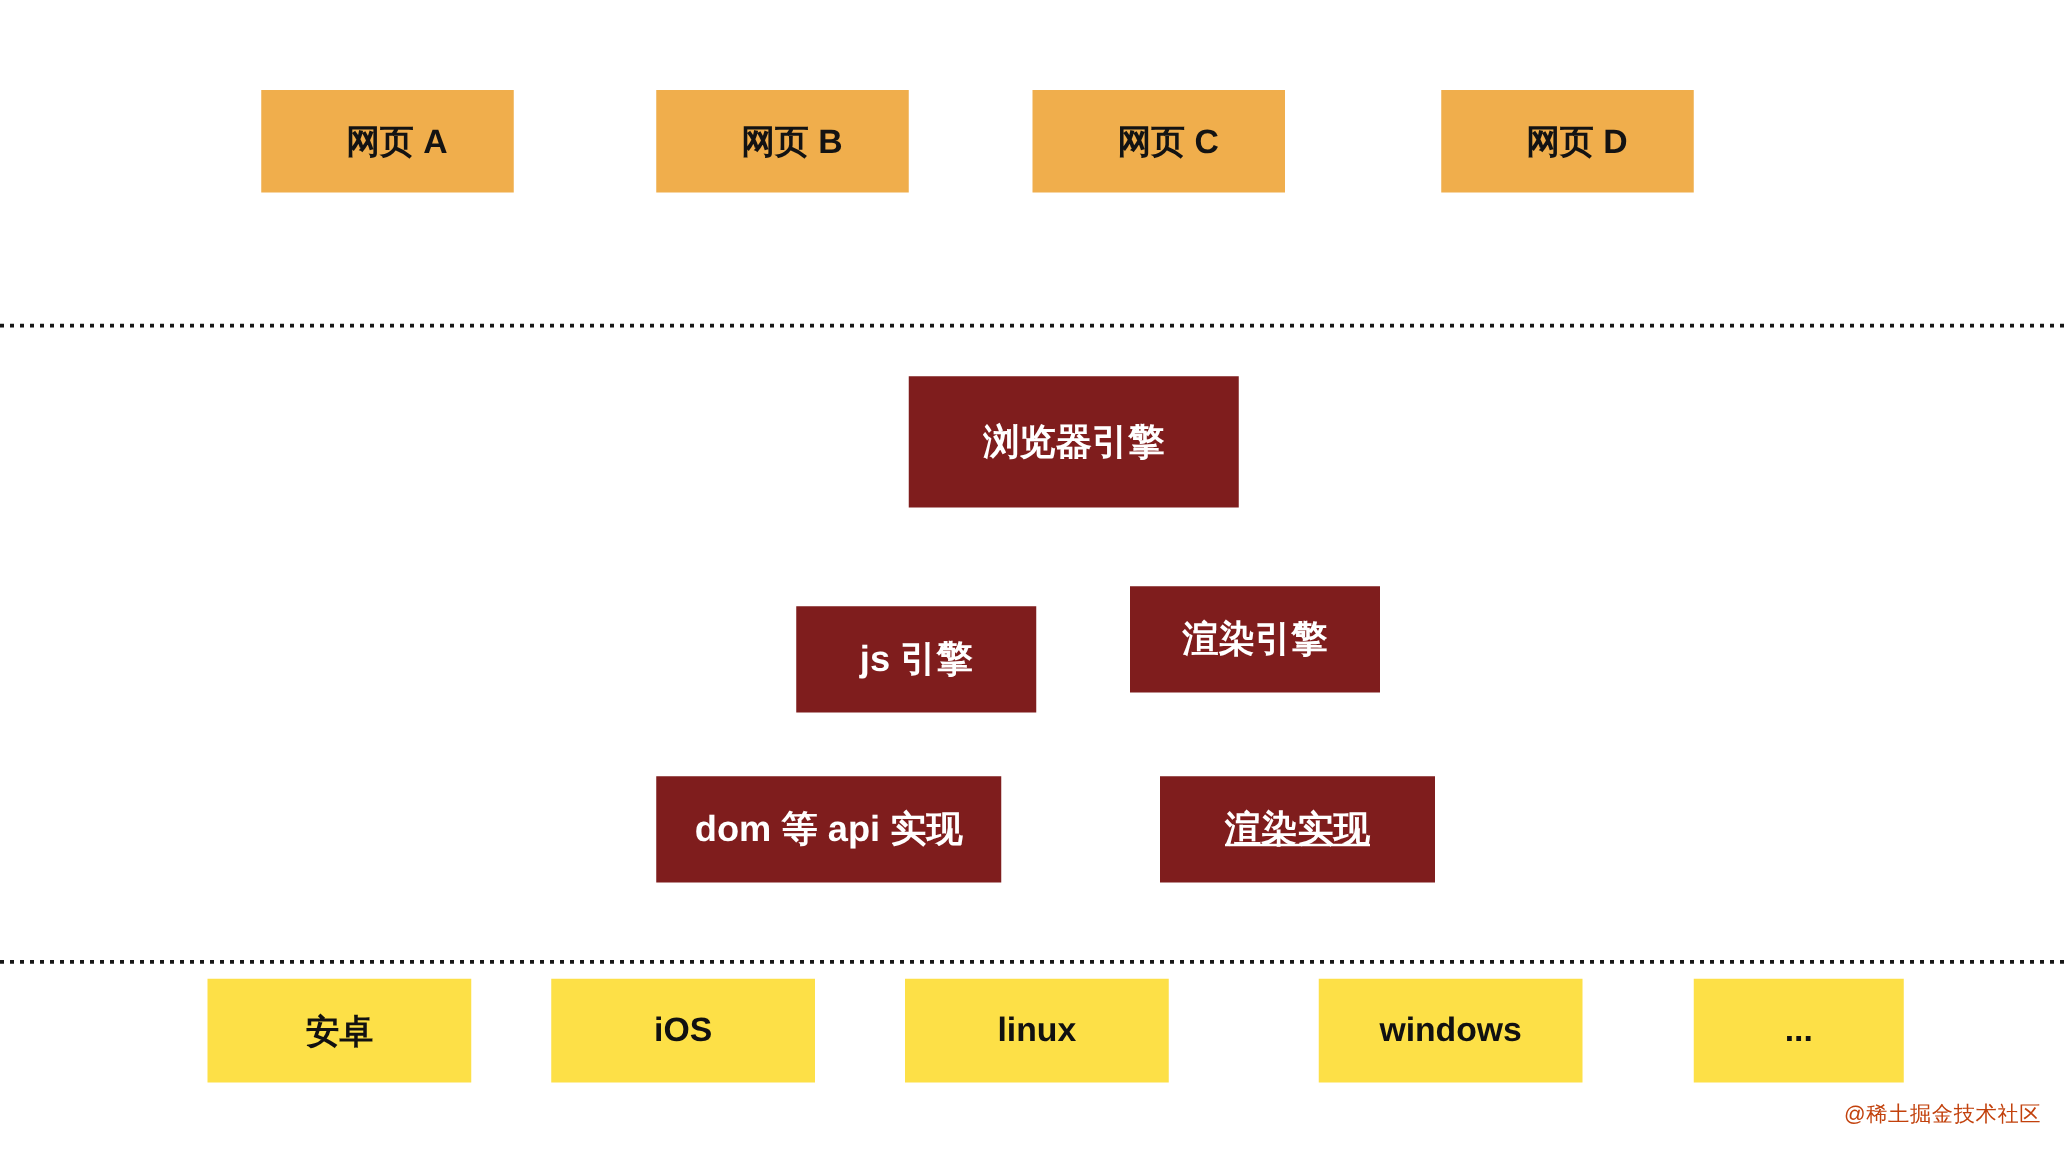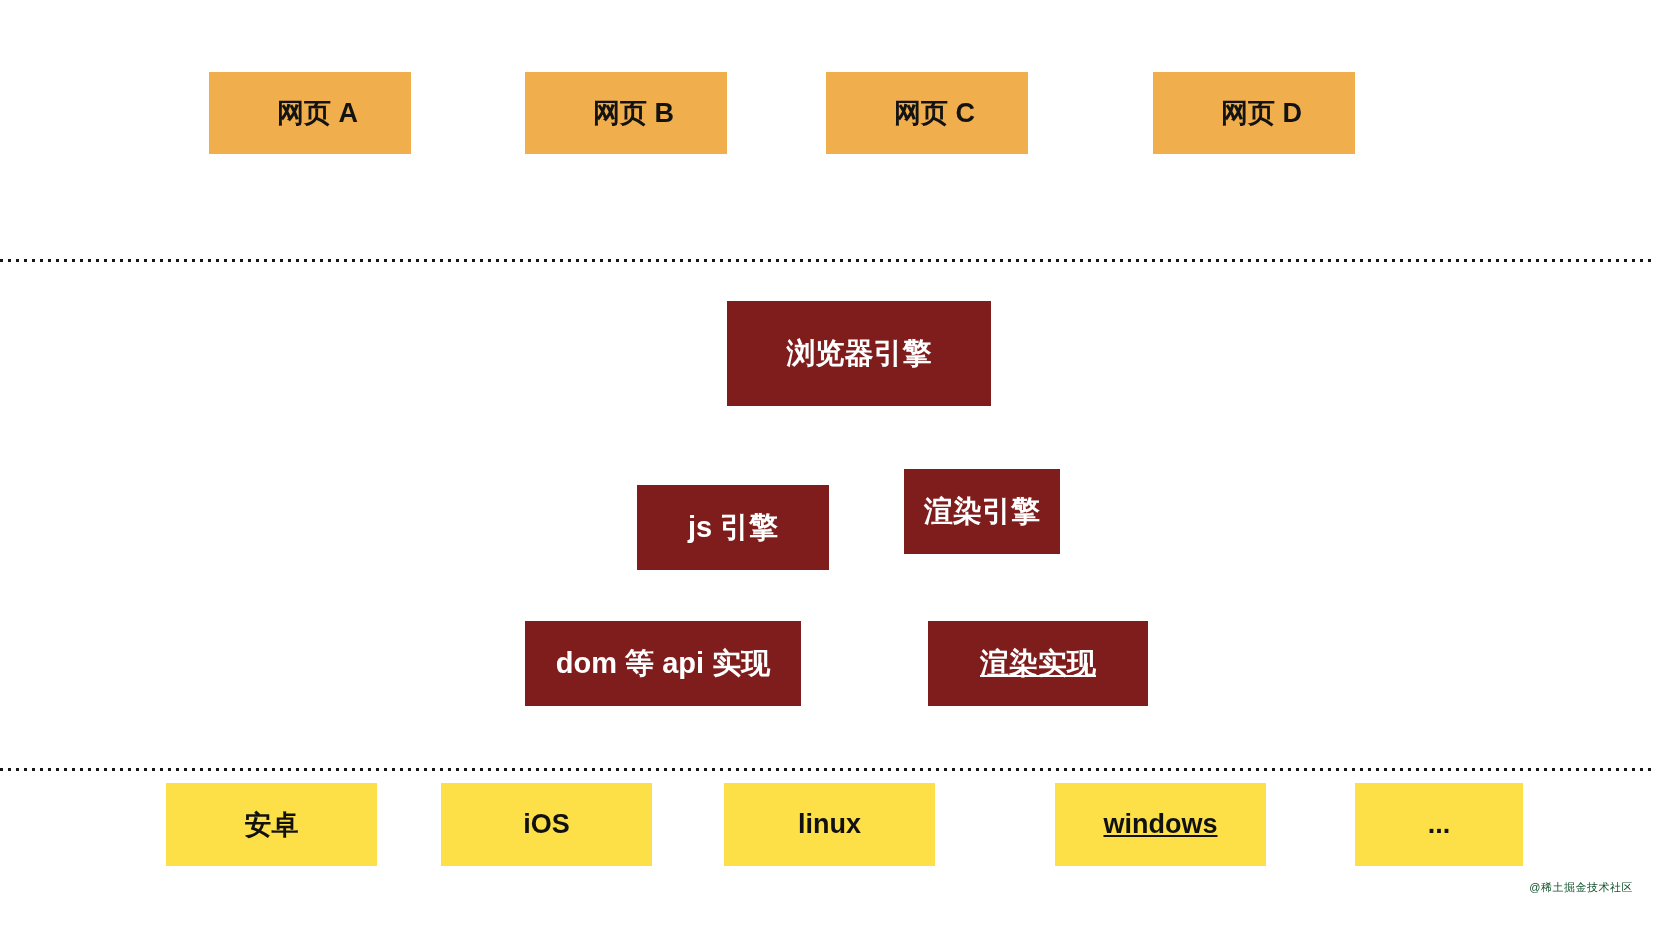--- a/index.html
+++ b/index.html
@@ -48,38 +48,38 @@
   
   .wp { top: 72px; width: 187px; height: 82px; padding-left: 15px; }
   .wp-a { left: 209px; }
   .wp-b { left: 525px; }
   .wp-c { left: 826px; }
   .wp-d { left: 1153px; }
   .divider-top { top: 259px; }
   
   .browser-engine { left: 727px; top: 301px; width: 264px; height: 105px; }
   .js-engine      { left: 637px; top: 469px; width: 192px; height: 85px; margin-top: 16px; }
-  .render-engine  { left: 904px; top: 469px; width: 156px; height: 85px; }
+  .render-engine  { left: 904px; top: 469px; width: 200px; height: 85px; }
   .dom-impl       { left: 525px; top: 621px; width: 276px; height: 85px; }
   .render-impl    { left: 928px; top: 621px; width: 220px; height: 85px; text-decoration: underline; }
   .divider-bottom { top: 768px; }
   
   .pf { top: 783px; height: 83px; }
   .pf-android { left: 166px;  width: 211px; }
   .pf-ios     { left: 441px;  width: 211px; }
   .pf-linux   { left: 724px;  width: 211px; }
-  .pf-windows { left: 1055px; width: 211px; text-decoration: underline; }
+  .pf-windows { left: 1055px; width: 211px; }
   .pf-more    { left: 1355px; width: 168px; }
   .watermark {
     position: absolute;
     right: 23px;
     top: 880px;
-    font-size: 11px;
+    font-size: 17px;
     font-weight: normal;
-    color: #14532d;
+    color: #c2410c;
     letter-spacing: 0.5px;
   }
 </style>
 </head>
 <body>
 
 <div class="canvas">
 
   <div class="box box-orange wp wp-a">网页 A</div>
   <div class="box box-orange wp wp-b">网页 B</div>

